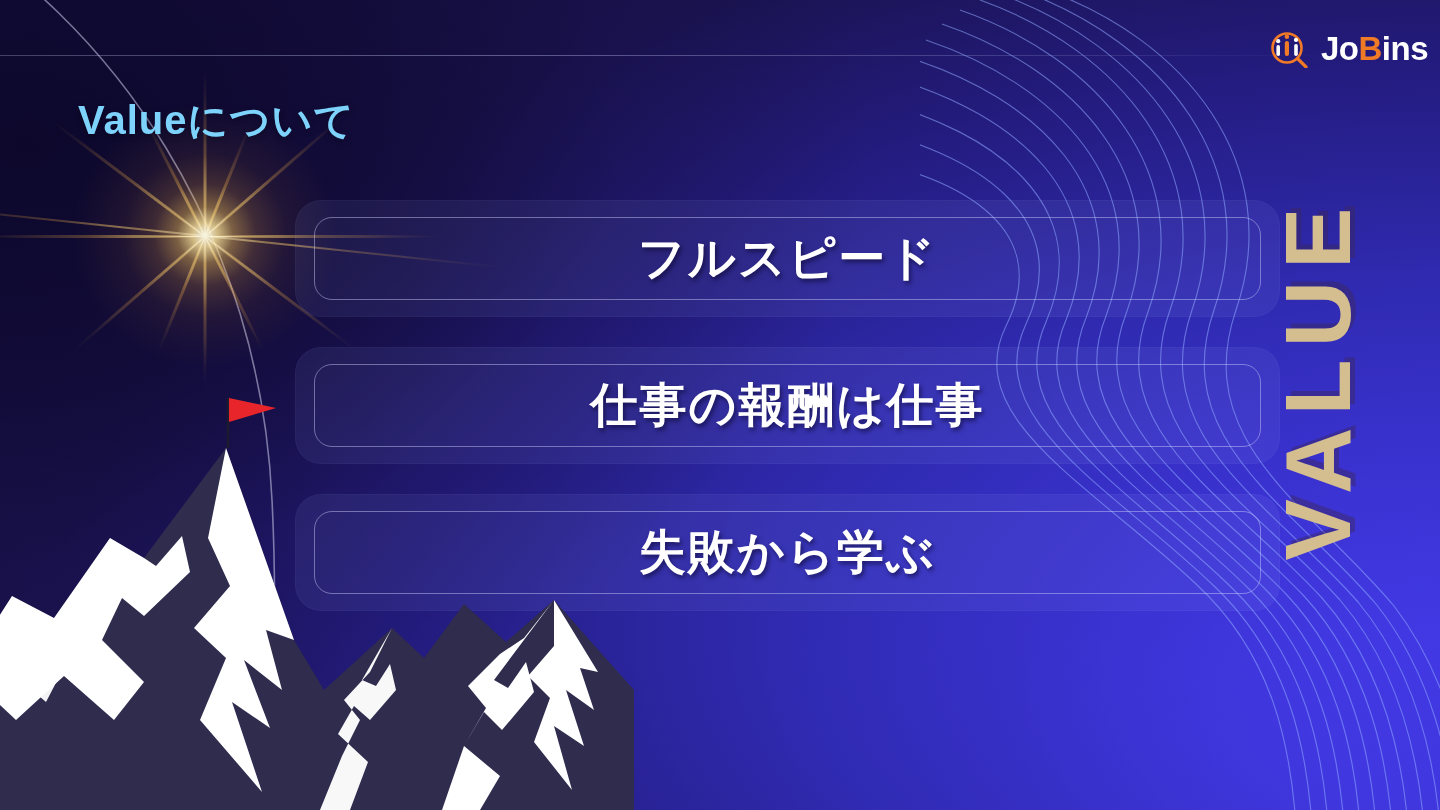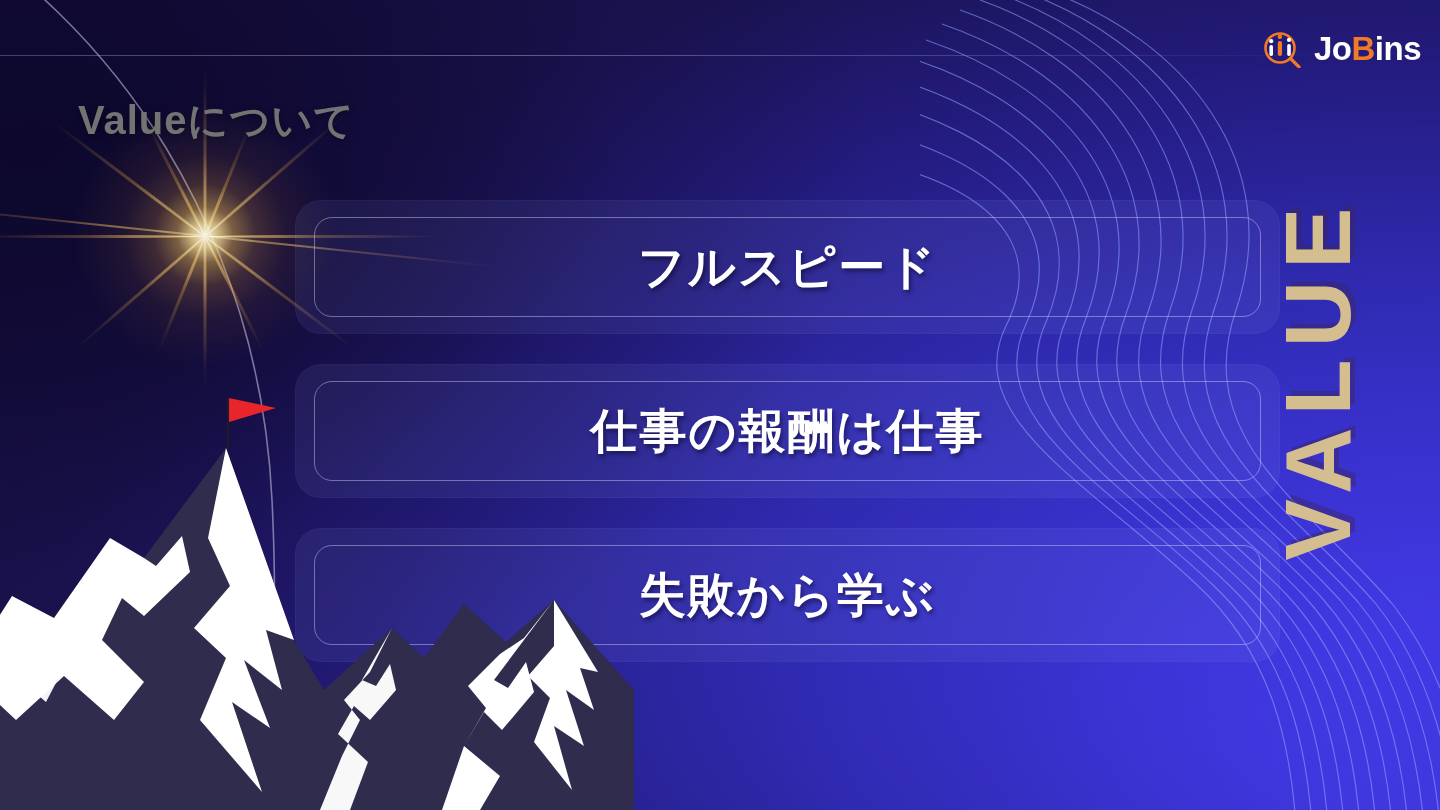--- a/index.html
+++ b/index.html
@@ -111,29 +111,29 @@
     white-space: nowrap;
     user-select: none;
   }
 
   
   .page-title {
     position: absolute;
     left: 78px; top: 93px;
     font-size: 40px;
     font-weight: 700;
-    color: #737373;
+    color: #7dd3fc;
     letter-spacing: 1px;
     text-shadow: 0 2px 6px rgba(0,0,0,0.35);
   }
 
   
   .logo {
     position: absolute;
-    right: 19px; top: 26px;
+    right: 12px; top: 26px;
     display: flex;
     align-items: center;
     gap: 8px;
     height: 44px;
   }
   .logo-mark { width: 46px; height: 40px; display: block; }
   .logo-text {
     font-size: 33px;
     font-weight: 700;
     color: #ffffff;
@@ -144,21 +144,21 @@
   .logo-text .hl { color: #f07a26; }
 
   
   .cards {
     position: absolute;
     left: 295px; top: 200px;
     width: 985px;
   }
   .card-outer {
     position: relative;
-    height: 134px;
+    height: 117px;
     margin-bottom: 30px;
     border-radius: 26px;
     background: rgba(168,175,255,0.085);
     box-shadow: inset 0 0 0 1px rgba(190,196,255,0.04);
   }
   .card-inner {
     position: absolute;
     left: 19px; right: 19px; top: 17px; bottom: 17px;
     border-radius: 18px;
     border: 1.4px solid rgba(206,210,250,0.46);

